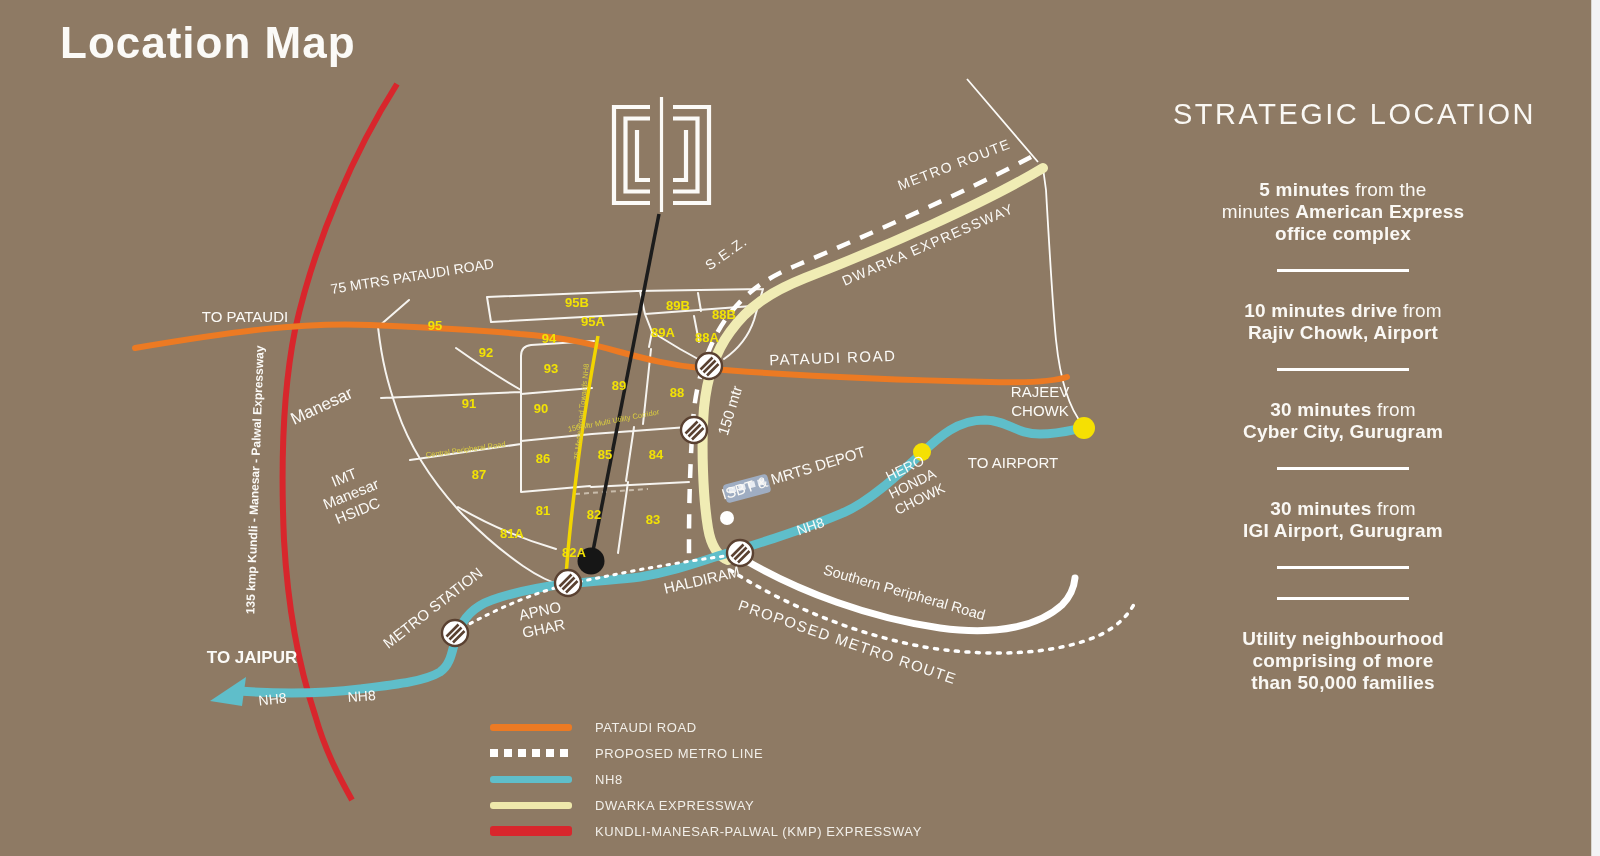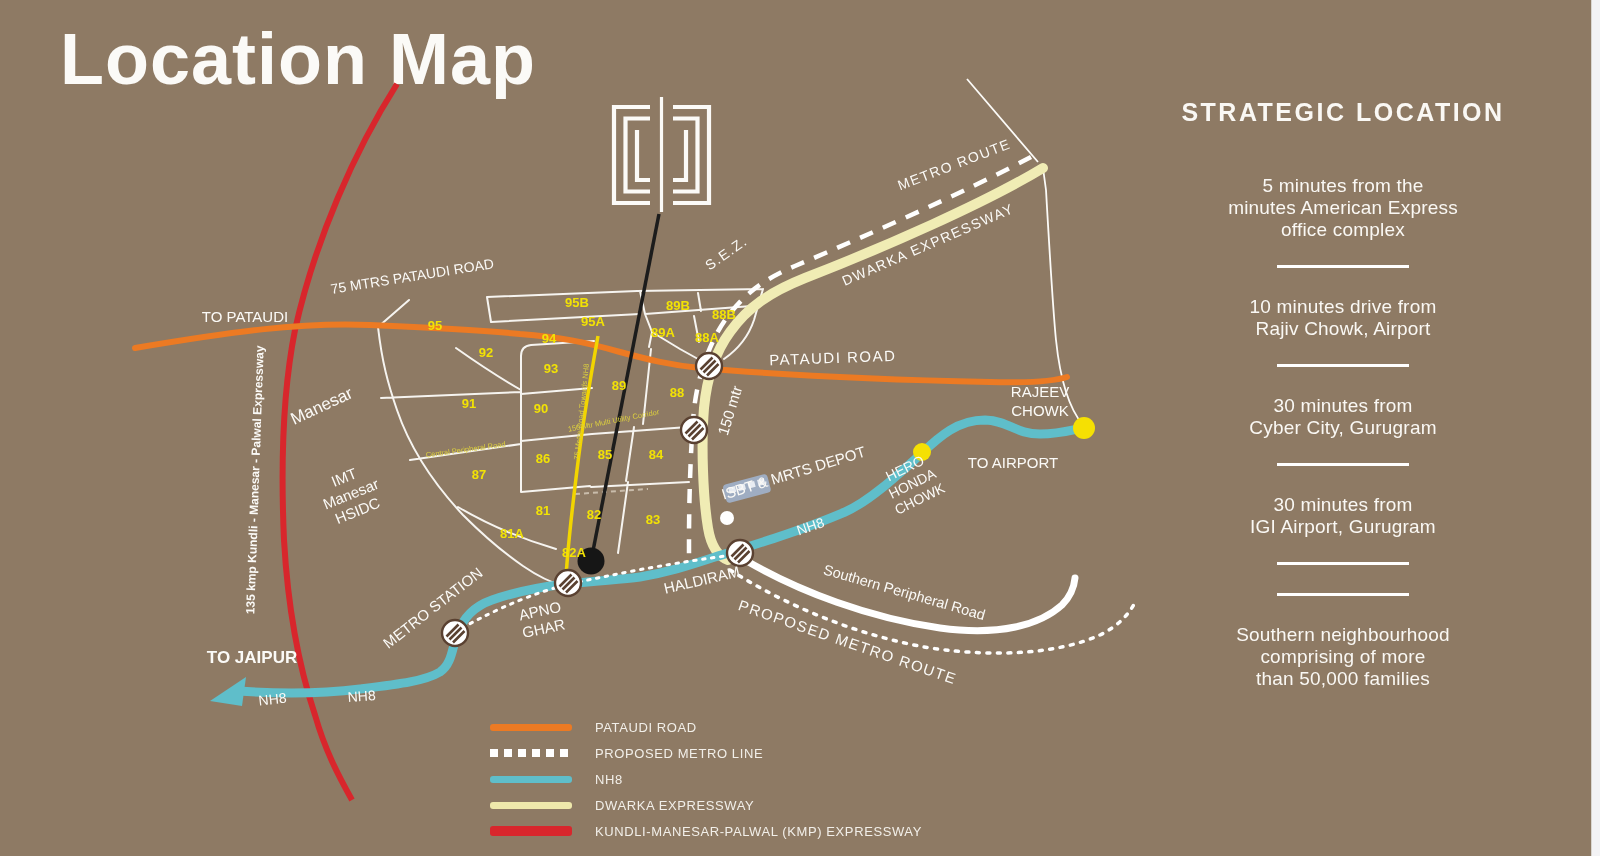--- a/index.html
+++ b/index.html
@@ -1,26 +1,26 @@
 <!DOCTYPE html>
 <html><head>
 <meta charset="utf-8">
 <style>
   html,body{margin:0;padding:0;width:1600px;height:856px;overflow:hidden;
     font-family:"Liberation Sans",sans-serif;background:#8e7a64;}
   .canvas{position:relative;width:1600px;height:856px;background:#8e7a64;}
   .right-strip{position:absolute;right:0;top:0;width:8px;height:856px;background:#f3f3f5;border-left:1px solid #d9d6d0;}
   .page-title{position:absolute;left:60px;top:18px;margin:0;color:#fbfaf7;
-    font-size:72px;font-weight:600;letter-spacing:1px;}
+    font-size:44px;font-weight:600;letter-spacing:1px;}
   
   .panel{position:absolute;left:1173px;top:98px;width:340px;color:#faf8f4;text-align:center;}
-  .panel h2{margin:0;font-size:25px;font-weight:bold;letter-spacing:2.5px;white-space:nowrap;}
+  .panel h2{margin:0;font-size:29px;font-weight:normal;letter-spacing:2.5px;white-space:nowrap;}
   #strategic-items{margin-top:48px;}
   .s-item{font-size:19px;line-height:22px;letter-spacing:.2px;}
-  .s-item .b{font-weight:normal;}
+  .s-item .b{font-weight:bold;}
   .s-divider{width:132px;height:3px;background:#ffffff;margin:24px auto 28px auto;}
   
   .legend{position:absolute;left:490px;top:714px;}
   .legend-row{display:flex;align-items:center;height:26px;}
   .sw{width:82px;height:7px;border-radius:3px;flex:0 0 82px;}
   .sw.dotted{height:8px;border-radius:0;background:repeating-linear-gradient(90deg,#ffffff 0 8px,transparent 8px 14px);}
   .sw.red{height:10px;}
   .legend-label{margin-left:23px;color:#f2efe9;font-size:13px;letter-spacing:.6px;}
   
   text{font-family:"Liberation Sans",sans-serif;fill:#fbfaf7;}
@@ -209,21 +209,21 @@
     <div id="strategic-items">
         <div class="s-item"><span class="b">5 minutes</span><span> from the</span><br><span>minutes </span><span class="b">American Express</span><br><span class="b">office complex</span></div>
         <div class="s-divider"></div>
         <div class="s-item"><span class="b">10 minutes drive</span><span> from</span><br><span class="b">Rajiv Chowk, Airport</span></div>
         <div class="s-divider"></div>
         <div class="s-item"><span class="b">30 minutes</span><span> from</span><br><span class="b">Cyber City, Gurugram</span></div>
         <div class="s-divider"></div>
         <div class="s-item"><span class="b">30 minutes</span><span> from</span><br><span class="b">IGI Airport, Gurugram</span></div>
         <div class="s-divider"></div>
         <div class="s-divider"></div>
-        <div class="s-item"><span class="b">Southern neighbourhood</span><br><span class="b">comprising of more</span><br><span class="b">than 50,000 families</span></div>
+        <div class="s-item"><span class="b">Utility neighbourhood</span><br><span class="b">comprising of more</span><br><span class="b">than 50,000 families</span></div>
       </div>
   </aside>
 
   <div class="legend" id="legend">
       <div class="legend-row">
         <div class="sw" style="background: rgb(236, 122, 35);"></div>
         <span class="legend-label">PATAUDI ROAD</span>
       </div>
       <div class="legend-row">
         <div class="sw dotted"></div>

